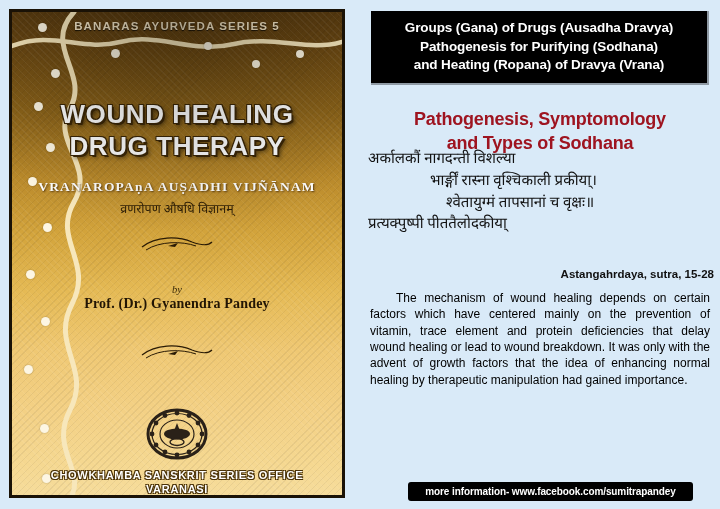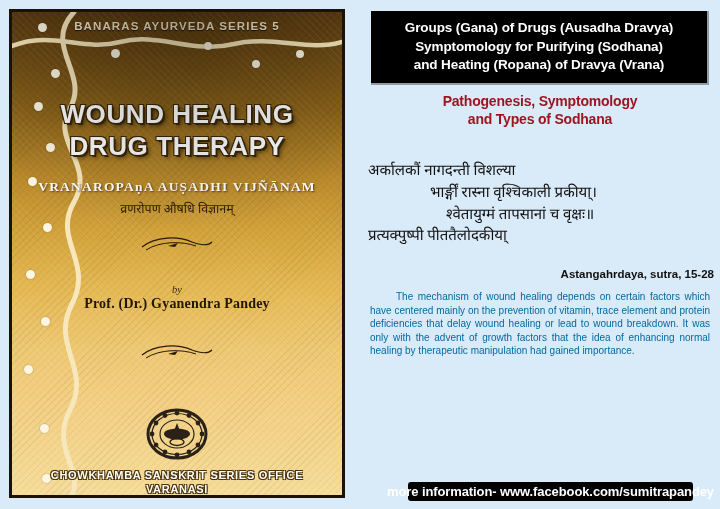--- a/index.html
+++ b/index.html
@@ -120,50 +120,50 @@
     background:#000000;box-sizing:border-box;
     border-right:2px solid #8f9aa4;border-bottom:2px solid #8f9aa4;
     display:flex;flex-direction:column;align-items:center;justify-content:center;
   }
   .hdr-line{
     color:#ffffff;font-size:13.5px;font-weight:bold;line-height:1.38;
     text-align:center;letter-spacing:-.1px;white-space:nowrap;
   }
 
   .redtitle{
-    position:absolute;left:6px;top:92px;width:348px;text-align:center;
-    color:#9e1420;font-weight:bold;font-size:14px;line-height:1.32;
+    position:absolute;left:6px;top:108px;width:348px;text-align:center;
+    color:#9e1420;font-weight:bold;font-size:18px;line-height:1.32;
     letter-spacing:-.2px;
   }
 
   .verse{position:absolute;left:8px;top:148px;width:344px;
-         font-family:"Liberation Serif",serif;color:#111;margin-top:12px;}
+         font-family:"Liberation Serif",serif;color:#111;}
   .v-line{font-size:15px;line-height:1.45;white-space:nowrap;}
   .v-indent{padding-left:62px;}
   .v-indent2{padding-left:78px;}
 
   .cite{
     position:absolute;left:0;right:6px;top:268px;text-align:right;
     font-size:11.5px;font-weight:bold;color:#111;
   }
 
   .body-text{
     position:absolute;left:10px;top:290px;width:340px;
-    font-size:10px;line-height:1.36;color:#0369a1;
+    font-size:12px;line-height:1.36;color:#000000;
     text-align:justify;text-indent:26px;
     text-justify:inter-word;
   }
 
   .footer{
     position:absolute;left:48px;top:482px;width:285px;height:19px;
     background:#000;border-radius:3px;
     display:flex;align-items:center;justify-content:center;
   }
   .footer span{
-    color:#fff;font-size:13px;font-weight:bold;letter-spacing:-.1px;white-space:nowrap;
+    color:#fff;font-size:10px;font-weight:bold;letter-spacing:-.1px;white-space:nowrap;
   }
 </style>
 </head>
 <body>
 
 <div id="page">
 
   <div class="book-wrap">
     <div class="book">
 
@@ -245,21 +245,21 @@
 
       <div class="pub">CHOWKHAMBA SANSKRIT SERIES OFFICE</div>
       <div class="pub-city">VARANASI</div>
     </div>
   </div>
 
   <div class="panel">
 
     <div class="hdr-box">
       <div class="hdr-line">Groups (Gana) of Drugs (Ausadha Dravya)</div>
-      <div class="hdr-line">Symptomology for Purifying (Sodhana)</div>
+      <div class="hdr-line">Pathogenesis for Purifying (Sodhana)</div>
       <div class="hdr-line">and Heating  (Ropana) of Dravya (Vrana)</div>
     </div>
 
     <div class="redtitle">
       <div>Pathogenesis, Symptomology</div>
       <div>and Types of Sodhana</div>
     </div>
 
     <div class="verse">
       <div class="v-line">अर्कालकौं नागदन्ती विशल्या</div>

